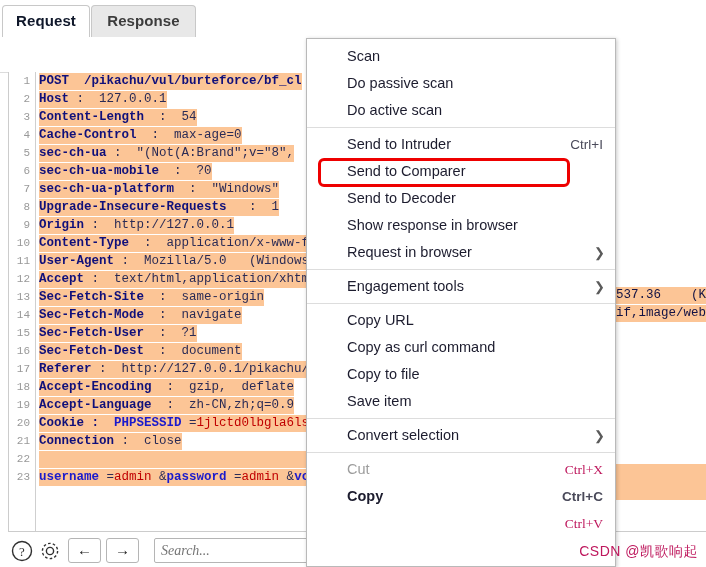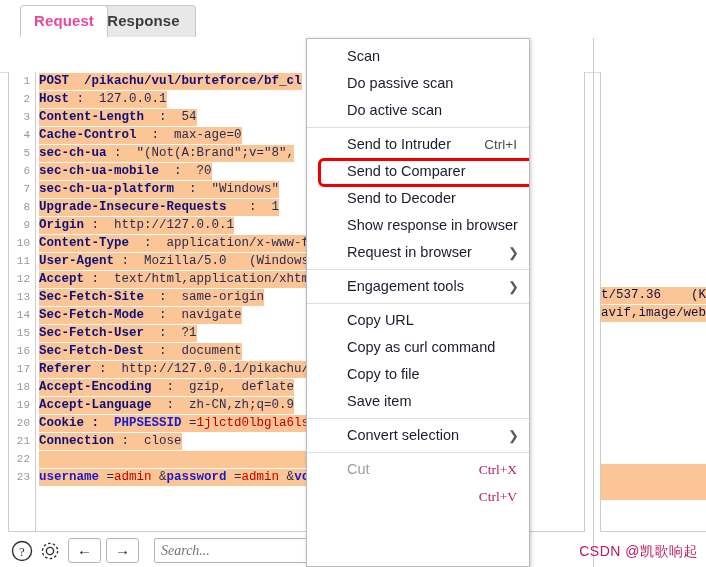--- a/index.html
+++ b/index.html
@@ -32,24 +32,24 @@
     border: 1px solid #c8c8c8;
     border-bottom: none;
     border-radius: 4px 4px 0 0;
     font-size: 15px;
     font-weight: bold;
     line-height: 30px;
     text-align: center;
     letter-spacing: 0.1px;
   }
   .toptab.active {
-    left: 20px;
+    left: 2px;
     width: 88px;
     background: #ffffff;
-    color: #ec4899;
+    color: #0f172a;
     z-index: 3;
   }
   .toptab.inactive {
     left: 91px;
     width: 105px;
     background: #e8e8e8;
     color: #3c3c3c;
     z-index: 2;
   }
   #tabstrip-underline {
@@ -236,21 +236,21 @@
   #right-toolbar {
     position: absolute;
     left: 0; top: 499px;
     width: 113px; height: 28px;
   }
 
   
   #ctxmenu {
     position: absolute;
     left: 306px; top: 38px;
-    width: 224px;
+    width: 310px;
     height: 529px;
     background: #ffffff;
     border: 1px solid #b9b9b9;
     box-shadow: 1px 1px 4px rgba(0,0,0,0.22);
     box-sizing: border-box;
     z-index: 40;
     overflow: hidden;
   }
   .mi {
     position: relative;
@@ -427,20 +427,21 @@
       <div class="mi"><span>Engagement tools</span><span class="arrow">❯</span></div>
       <div class="msep"></div>
       <div class="mi"><span>Copy URL</span></div>
       <div class="mi"><span>Copy as curl command</span></div>
       <div class="mi"><span>Copy to file</span></div>
       <div class="mi"><span>Save item</span></div>
       <div class="msep"></div>
       <div class="mi"><span>Convert selection</span><span class="arrow">❯</span></div>
       <div class="msep"></div>
       <div class="mi disabled"><span>Cut</span><span class="accel">Ctrl+X</span></div>
+      <div class="mi bold"><span>Copy</span><span class="accel">Ctrl+C</span></div>
       <div class="mi disabled">
         <span class="accel">Ctrl+V</span>
       </div>
     </div>
   <div id="ctx-highlight" style="top: 119px; height: 29px;"></div>
 </div>
 
 <div id="watermark">CSDN @凯歌响起</div>
 
 </body></html>

